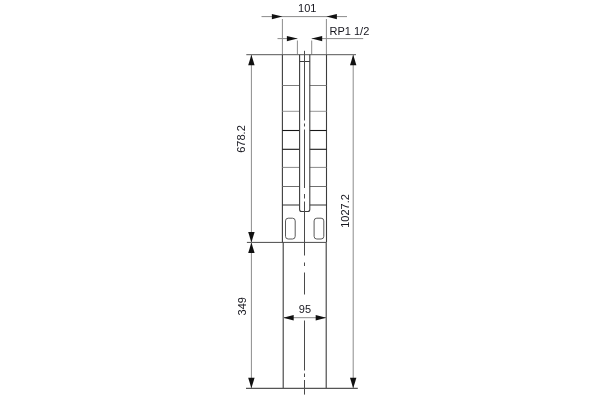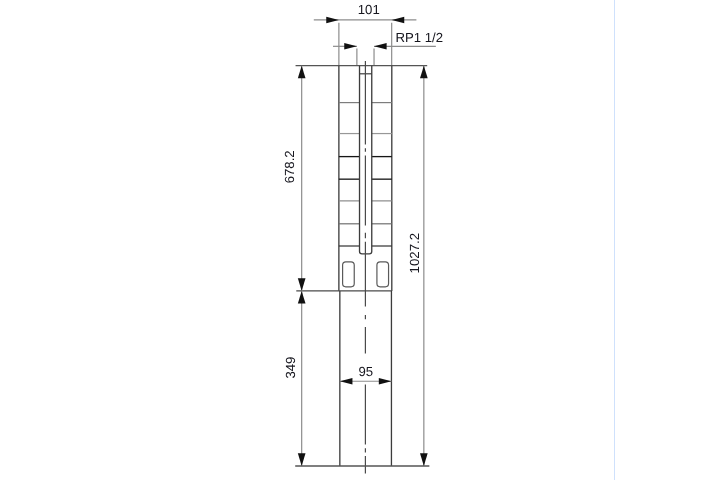--- a/index.html
+++ b/index.html
@@ -1,16 +1,16 @@
 <!DOCTYPE html>
 <html><head>
 <meta charset="utf-8">
 <style>
   html,body{margin:0;padding:0;background:#fff;}
-  .page{width:512px;height:400px;position:relative;background:#3b82f6;overflow:hidden;}
+  .page{width:512px;height:400px;position:relative;background:#b91c1c;overflow:hidden;}
   text{font-family:"Liberation Sans",sans-serif;fill:#16161e;}
 </style>
 </head>
 <body>
 <div class="page">
 <svg width="600" height="400" viewBox="0 0 600 400" xmlns="http://www.w3.org/2000/svg">
 
   <rect x="0" y="0" width="600" height="400" fill="#ffffff"></rect>
 
   <g stroke="#8c8c8c" stroke-width="1">

